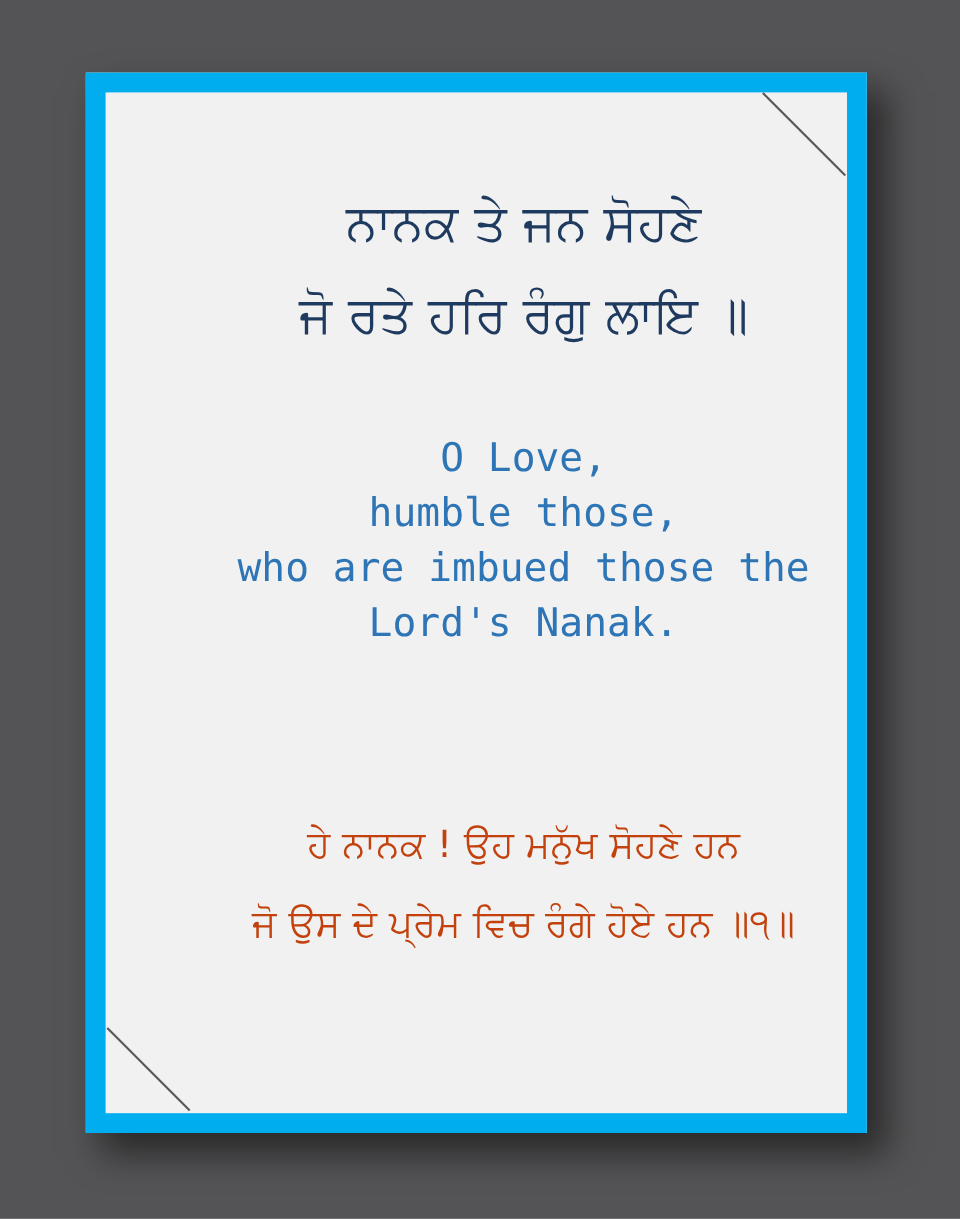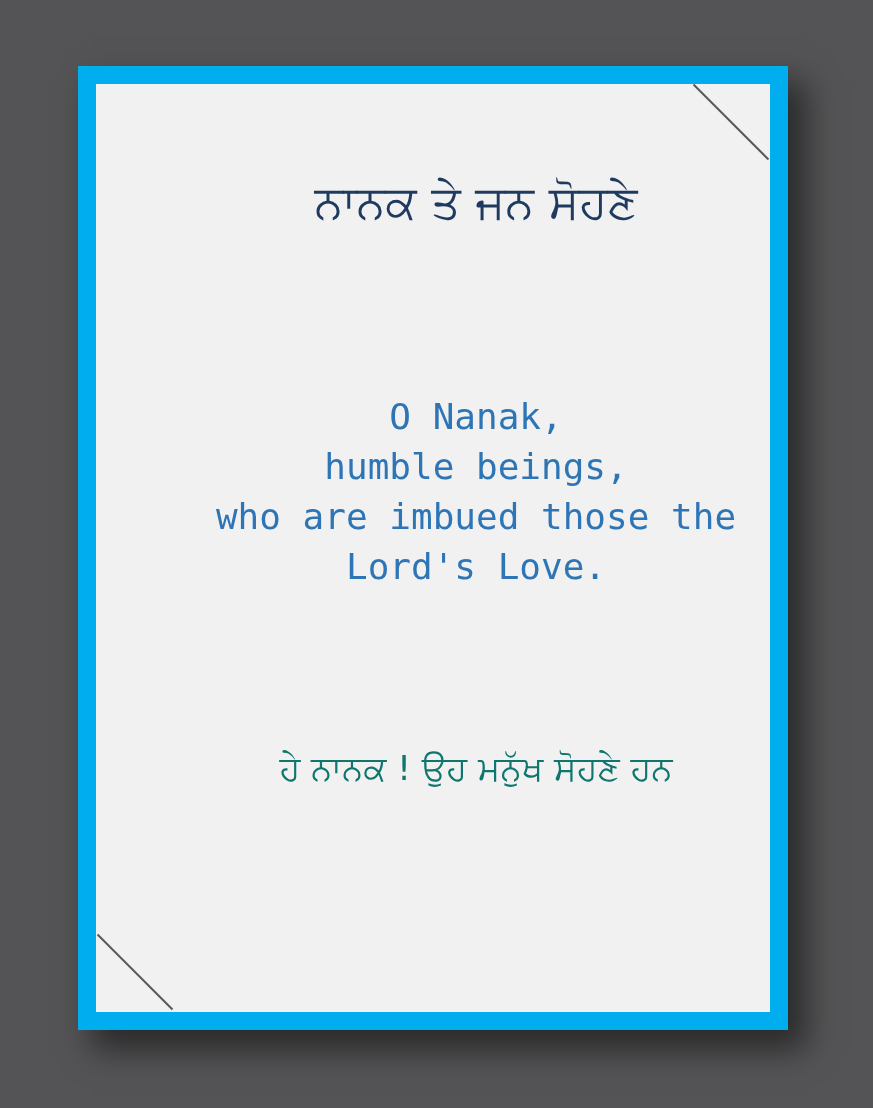--- a/index.html
+++ b/index.html
@@ -41,21 +41,21 @@
   .english-block {
     top: 308px;
     color: #2E75B6;
     font-family: "DejaVu Sans Mono", monospace;
     font-size: 36px;
     line-height: 50px;
     font-weight: 400;
   }
   .punjabi-block {
     top: 648px;
-    color: #0f766e;
+    color: #c2410c;
     font-size: 34px;
     line-height: 72px;
     font-weight: 400;
   }
   .corner-line {
     position: absolute;
     width: 106px;
     height: 2px;
     background: #58595B;
   }
@@ -73,26 +73,28 @@
 </head>
 <body>
 
 <div class="poster-card">
 
   <div class="corner-line top-right"></div>
   <div class="corner-line bottom-left"></div>
 
   <div class="text-block gurbani-block">
     <div>ਨਾਨਕ ਤੇ ਜਨ ਸੋਹਣੇ</div>
+    <div>ਜੋ ਰਤੇ ਹਰਿ ਰੰਗੁ ਲਾਇ ॥</div>
   </div>
 
   <div class="text-block english-block">
-    <div>O Nanak,</div>
-    <div>humble beings,</div>
+    <div>O Love,</div>
+    <div>humble those,</div>
     <div>who are imbued those the</div>
-    <div>Lord's Love.</div>
+    <div>Lord's Nanak.</div>
   </div>
 
   <div class="text-block punjabi-block">
     <div>ਹੇ ਨਾਨਕ ! ਉਹ ਮਨੁੱਖ ਸੋਹਣੇ ਹਨ</div>
+    <div>ਜੋ ਉਸ ਦੇ ਪ੍ਰੇਮ ਵਿਚ ਰੰਗੇ ਹੋਏ ਹਨ ॥੧॥</div>
   </div>
 
 </div>
 
 </body></html>

